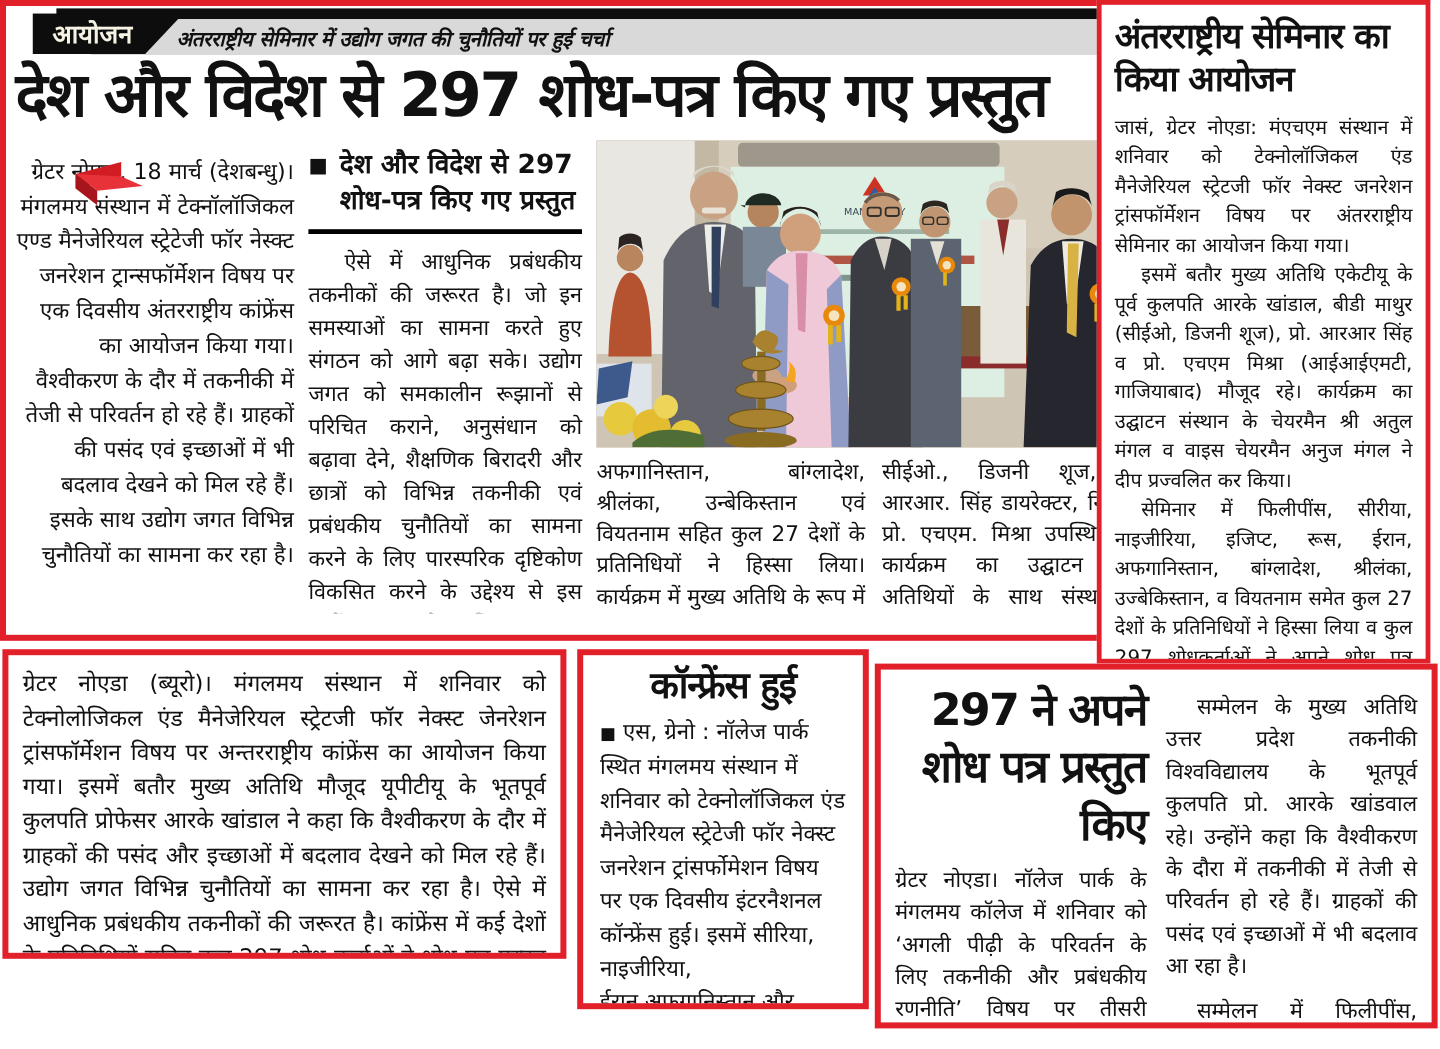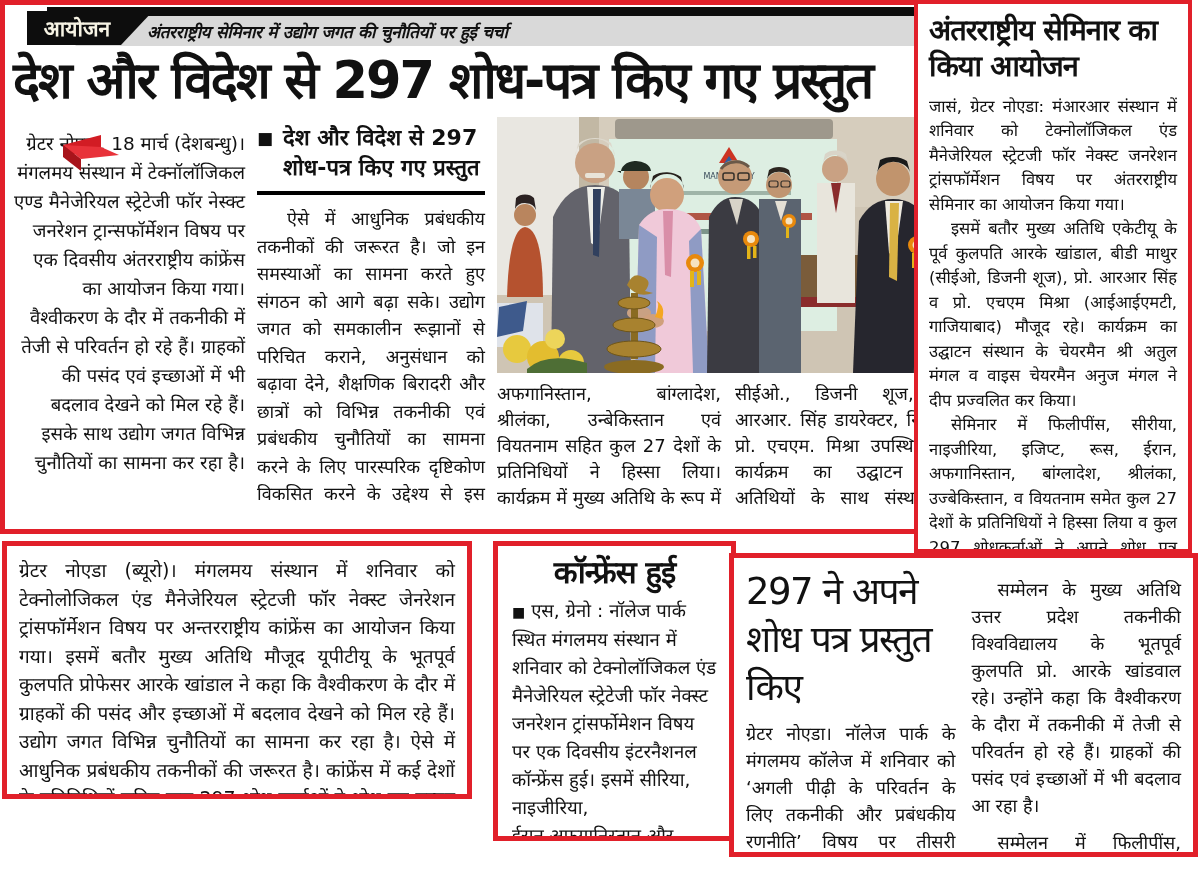--- a/index.html
+++ b/index.html
@@ -45,30 +45,30 @@
   .sb-body p{font-size:16.5px;line-height:24.5px;text-align:justify;}
   .sb-body p+p{text-indent:22px;}
   .sb-body p:first-child{text-indent:0;}
 
   
   #bl-box{left:2px;top:541px;width:470px;height:258px;padding:6px 12px;overflow:hidden;}
   .bl-headline{font-size:37px;font-weight:800;letter-spacing:-1px;line-height:1.25;white-space:nowrap;}
   .bl-body{font-size:19px;line-height:28.5px;text-align:justify;padding-top:4px;}
 
   
-  #bm-box{left:481px;top:541px;width:243px;height:300px;padding:8px 14px;overflow:hidden;margin-left:12px;}
+  #bm-box{left:481px;top:541px;width:243px;height:300px;padding:8px 14px;overflow:hidden;}
   .bm-headline{text-align:center;font-size:31px;font-weight:800;letter-spacing:-1px;line-height:1.2;}
   .bm-body{font-size:18.5px;line-height:28px;padding-top:6px;}
   .bm-body .sq{font-size:14px;}
 
   
   #br-box{left:729px;top:553px;width:469px;height:304px;padding:8px 12px;overflow:hidden;}
   .br-cols{display:flex;gap:16px;height:100%;}
   .br-col{flex:1;}
-  .br-headline{font-size:37px;font-weight:400;letter-spacing:-1.5px;line-height:1.3;padding:2px 0 8px 0;}
+  .br-headline{font-size:37px;font-weight:700;letter-spacing:-1.5px;line-height:1.3;padding:2px 0 8px 0;text-align:right;}
   .br-body{font-size:18px;line-height:27px;text-align:justify;}
   .br-col2 p{font-size:18px;line-height:27px;text-align:justify;text-indent:26px;padding-top:10px;}
   b.dl{font-weight:400;}
 </style>
 </head>
 <body>
 
 <div id="main-box" class="box">
   <div class="kicker">
     <div class="kicker-topbar"></div>
@@ -243,21 +243,21 @@
         <div class="cap-col">अफगानिस्तान, बांग्लादेश, श्रीलंका, उन्बेकिस्तान एवं वियतनाम सहित कुल 27 देशों के प्रतिनिधियों ने हिस्सा लिया। कार्यक्रम में मुख्य अतिथि के रूप में उत्तर प्रदेश तकनीकी विश्वविद्यालय के भूतपूर्व कुलपति प्रो. आरके. खंडाल, बीडी. माथुर</div>
         <div class="cap-col">सीईओ., डिजनी शूज, प्रो. आरआर. सिंह डायरेक्टर, निसबड, प्रो. एचएम. मिश्रा उपस्थित रहे। कार्यक्रम का उद्घाटन मुख्य अतिथियों के साथ संस्थान के चेयरमैन अतुल मंगल, वाइस चेयरमैन अनुज मंगल ने दीप प्रज्ज्वलित कर किया।</div>
       </div>
     </div>
   </div>
 </div>
 
 <div id="sidebar-box" class="box">
   <div class="sb-headline">अंतरराष्ट्रीय सेमिनार का किया आयोजन</div>
   <div class="sb-body">
-    <p><b class="dl">जासं, ग्रेटर नोएडा:</b> <span>मंआरआर संस्थान में शनिवार को टेक्नोलॉजिकल एंड मैनेजेरियल स्ट्रेटजी फॉर नेक्स्ट जनरेशन ट्रांसफॉर्मेशन विषय पर अंतरराष्ट्रीय सेमिनार का आयोजन किया गया।</span></p>
+    <p><b class="dl">जासं, ग्रेटर नोएडा:</b> <span>मंएचएम संस्थान में शनिवार को टेक्नोलॉजिकल एंड मैनेजेरियल स्ट्रेटजी फॉर नेक्स्ट जनरेशन ट्रांसफॉर्मेशन विषय पर अंतरराष्ट्रीय सेमिनार का आयोजन किया गया।</span></p>
     <p>इसमें बतौर मुख्य अतिथि एकेटीयू के पूर्व कुलपति आरके खांडाल, बीडी माथुर (सीईओ, डिजनी शूज), प्रो. आरआर सिंह व प्रो. एचएम मिश्रा (आईआईएमटी, गाजियाबाद) मौजूद रहे। कार्यक्रम का उद्घाटन संस्थान के चेयरमैन श्री अतुल मंगल व वाइस चेयरमैन अनुज मंगल ने दीप प्रज्वलित कर किया।</p>
     <p>सेमिनार में फिलीपींस, सीरीया, नाइजीरिया, इजिप्ट, रूस, ईरान, अफगानिस्तान, बांग्लादेश, श्रीलंका, उज्बेकिस्तान, व वियतनाम समेत कुल 27 देशों के प्रतिनिधियों ने हिस्सा लिया व कुल 297 शोधकर्ताओं ने अपने शोध पत्र प्रस्तुत किए। इसके लिए तकनीकी सेशन आयोजित किए गए। इस दौरान सेमिनार की एक किताब का विमोचन भी किया गया, जिसमें शोध पत्रों को प्रकाशित किया गया है। कार्यक्रम के अंत में सभी शोधकर्ताओं को प्रमाणपत्र प्रदान किए गए।</p>
   </div>
 </div>
 
 <div id="bl-box" class="box">
   <div class="bl-body">
     <b class="dl">ग्रेटर नोएडा (ब्यूरो)।</b>
     <span>मंगलमय संस्थान में शनिवार को टेक्नोलोजिकल एंड मैनेजेरियल स्ट्रेटजी फॉर नेक्स्ट जेनरेशन ट्रांसफॉर्मेशन विषय पर अन्तरराष्ट्रीय कांफ्रेंस का आयोजन किया गया। इसमें बतौर मुख्य अतिथि मौजूद यूपीटीयू के भूतपूर्व कुलपति प्रोफेसर आरके खांडाल ने कहा कि वैश्वीकरण के दौर में ग्राहकों की पसंद और इच्छाओं में बदलाव देखने को मिल रहे हैं। उद्योग जगत विभिन्न चुनौतियों का सामना कर रहा है। ऐसे में आधुनिक प्रबंधकीय तकनीकों की जरूरत है। कांफ्रेंस में कई देशों के प्रतिनिधियों सहित कुल 297 शोध-कर्ताओं ने शोध-पत्र प्रस्तुत किए।</span>
   </div>

